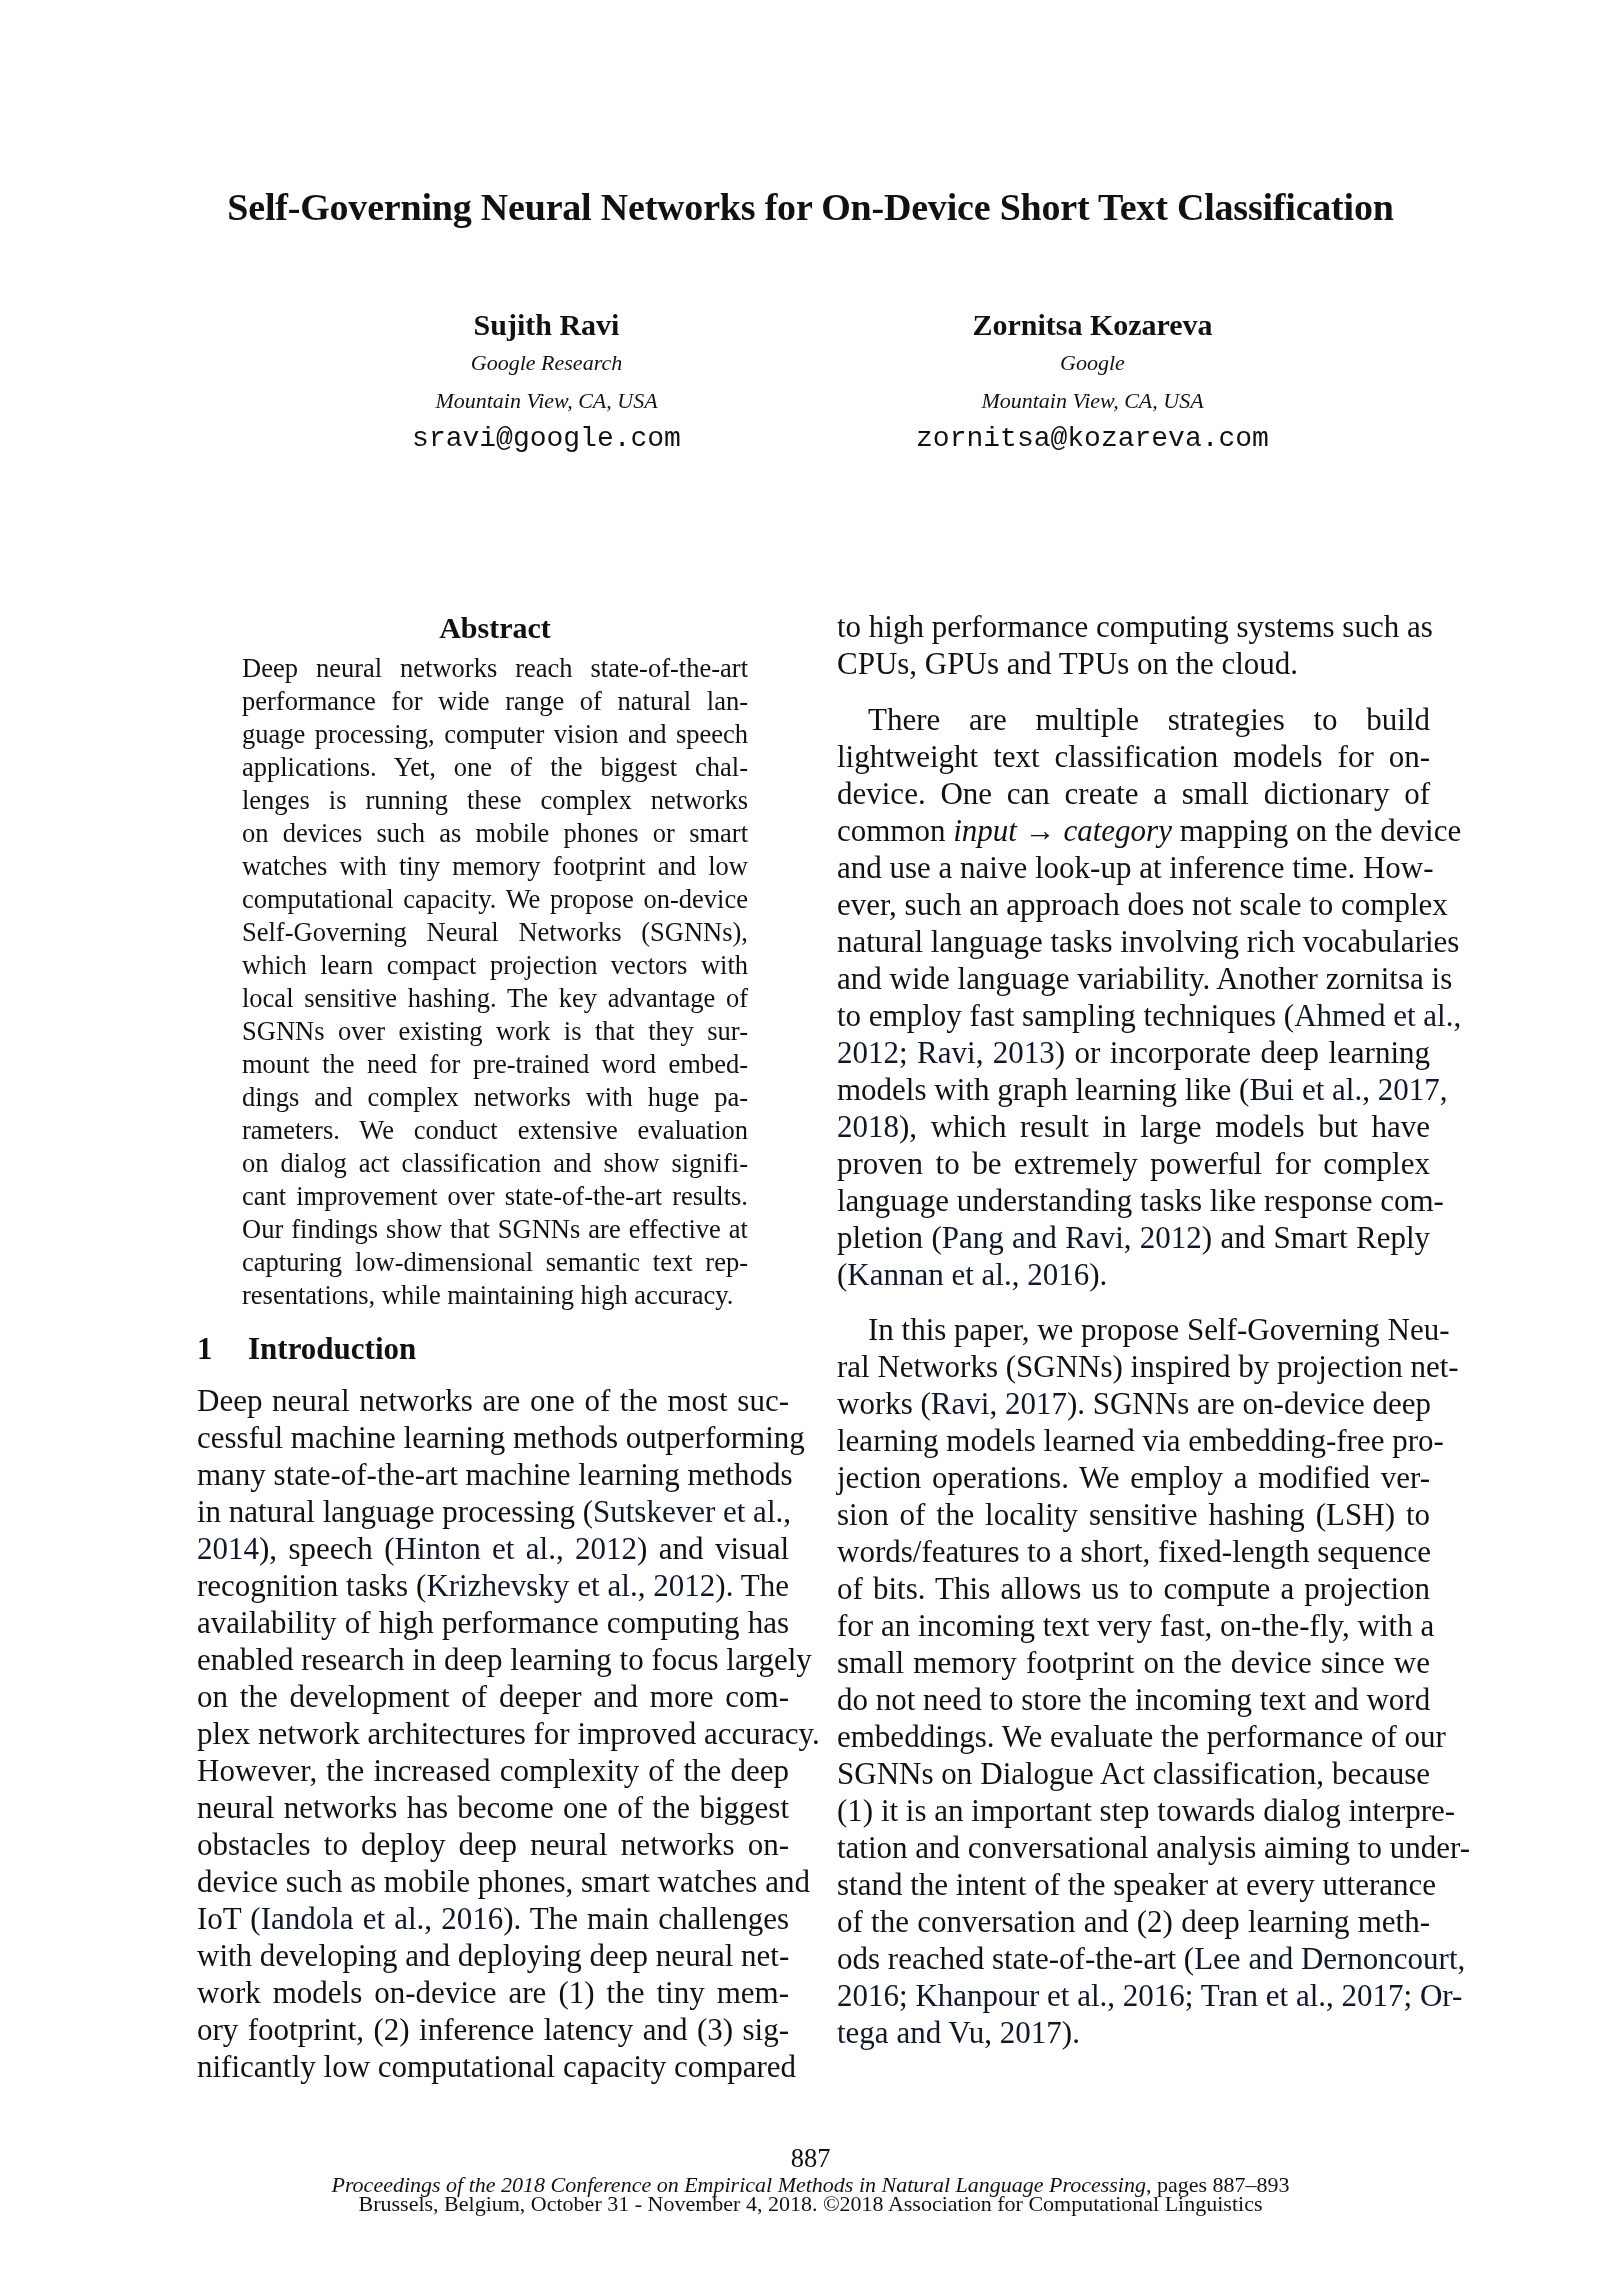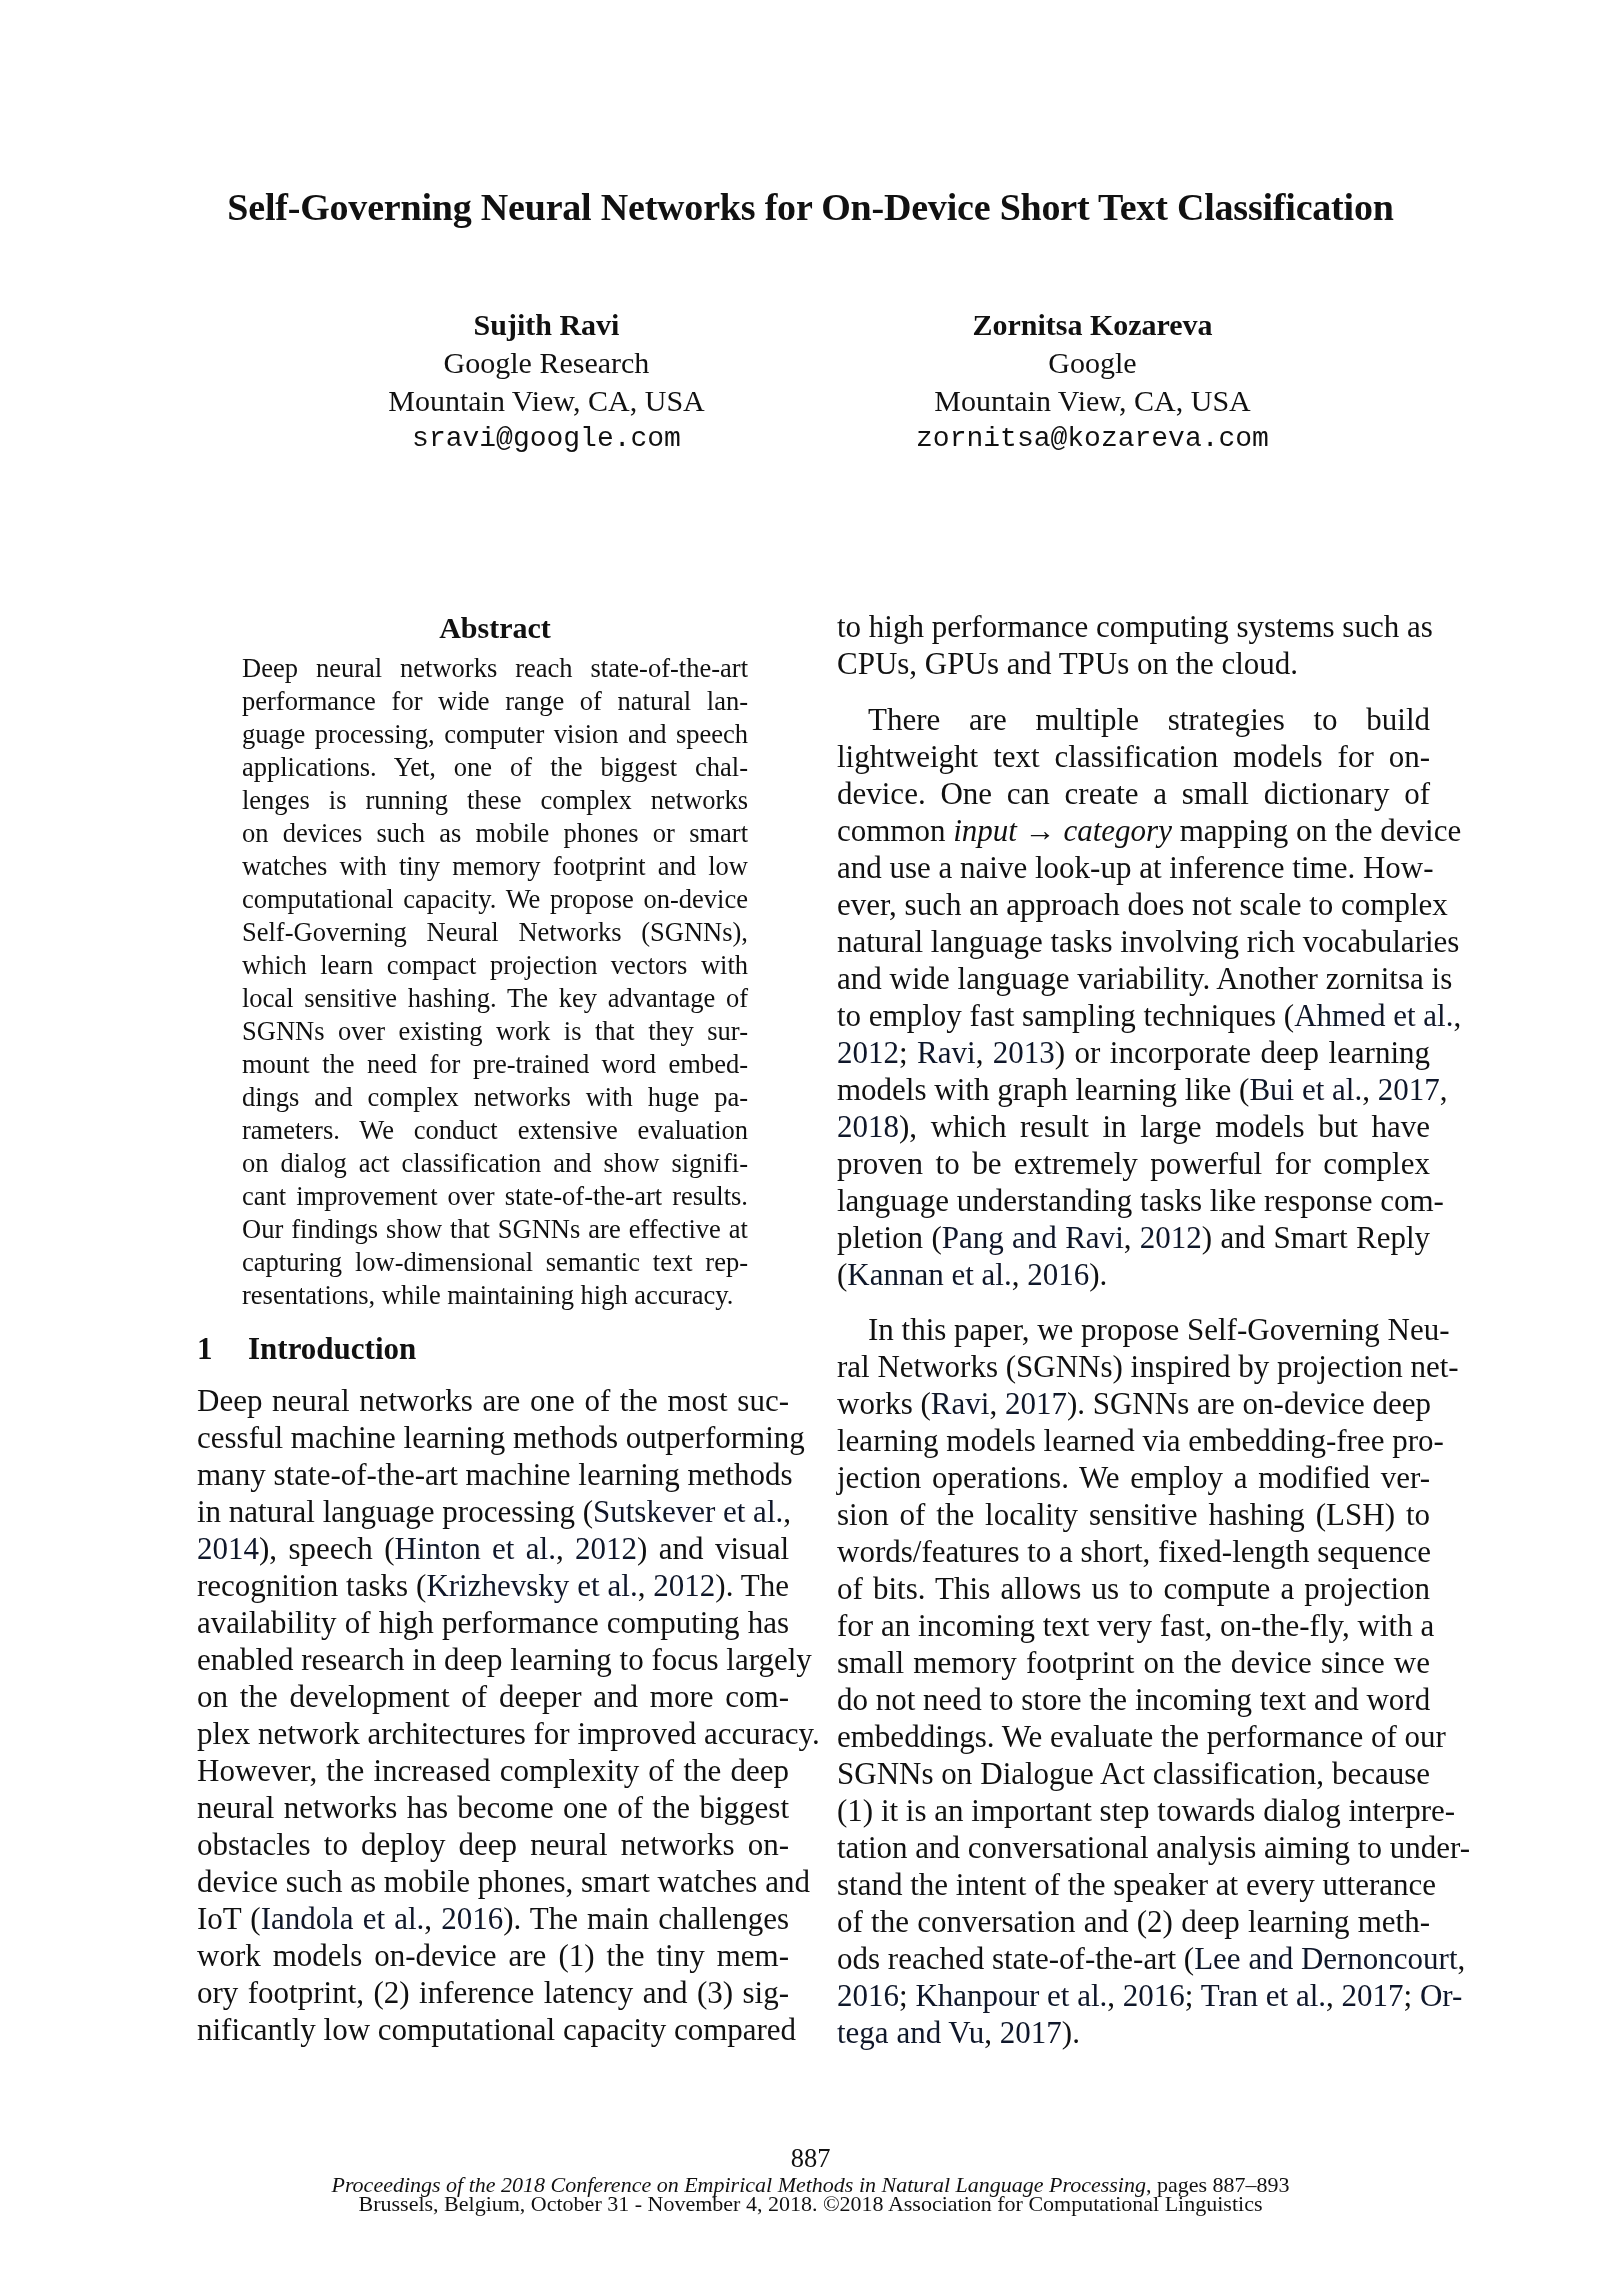--- a/index.html
+++ b/index.html
@@ -3,21 +3,21 @@
 <meta charset="utf-8">
 <style>
   html, body { margin: 0; padding: 0; background: #ffffff; }
   body { width: 1621px; height: 2293px; position: relative; overflow: hidden;
          font-family: "Liberation Serif", "DejaVu Serif", serif; color: #111111; }
   .abs { position: absolute; }
   .title { left: 0; width: 1621px; top: 184px; text-align: center; font-weight: bold;
            font-size: 38px; line-height: 47px; letter-spacing: -0.2px; }
   .author { position: absolute; top: 306px; width: 549px; text-align: center; }
   .author .name { font-weight: bold; font-size: 30px; line-height: 38px; }
-  .author .line { font-size: 30px; line-height: 38px; }
+  .author .line { font-size: 22px; line-height: 38px; font-style: italic; }
   .author .email { font-family: "Liberation Mono", "DejaVu Sans Mono", monospace; font-size: 28px; line-height: 38px; }
   .col { position: absolute; }
   .ln { display: block; white-space: nowrap; text-align: justify; text-align-last: justify; }
   .ln.last { text-align-last: left; }
   .ln.indent { padding-left: 31px; }
   .body-text { font-size: 31px; line-height: 37px; }
   .abstract-text { font-size: 26.5px; line-height: 33px; }
   .abstract-head { font-weight: bold; font-size: 30px; line-height: 39px; text-align: center; }
   .sec-head { font-weight: bold; font-size: 31px; line-height: 39px; }
   .sec-head .num { display: inline-block; width: 51px; }
@@ -85,20 +85,21 @@
       <span class="ln"><span>recognition tasks (</span><a class="cite">Krizhevsky et al.</a><span>, </span><a class="cite">2012</a><span>).  The</span></span>
       <span class="ln"><span>availability of high performance computing has</span></span>
       <span class="ln"><span>enabled research in deep learning to focus largely</span></span>
       <span class="ln"><span>on the development of deeper and more com-</span></span>
       <span class="ln"><span>plex network architectures for improved accuracy.</span></span>
       <span class="ln"><span>However, the increased complexity of the deep</span></span>
       <span class="ln"><span>neural networks has become one of the biggest</span></span>
       <span class="ln"><span>obstacles to deploy deep neural networks on-</span></span>
       <span class="ln"><span>device such as mobile phones, smart watches and</span></span>
       <span class="ln"><span>IoT (</span><a class="cite">Iandola et al.</a><span>, </span><a class="cite">2016</a><span>).  The main challenges</span></span>
+      <span class="ln"><span>with developing and deploying deep neural net-</span></span>
       <span class="ln"><span>work models on-device are (1) the tiny mem-</span></span>
       <span class="ln"><span>ory footprint, (2) inference latency and (3) sig-</span></span>
       <span class="ln"><span>nificantly low computational capacity compared</span></span>
     </div>
 </div>
 
 <div class="col" style="left:837px; top:608px; width:593px;">
   <div class="body-text" id="intro-right">
       <span class="ln"><span>to high performance computing systems such as</span></span>
       <span class="ln last"><span>CPUs, GPUs and TPUs on the cloud.</span></span>

